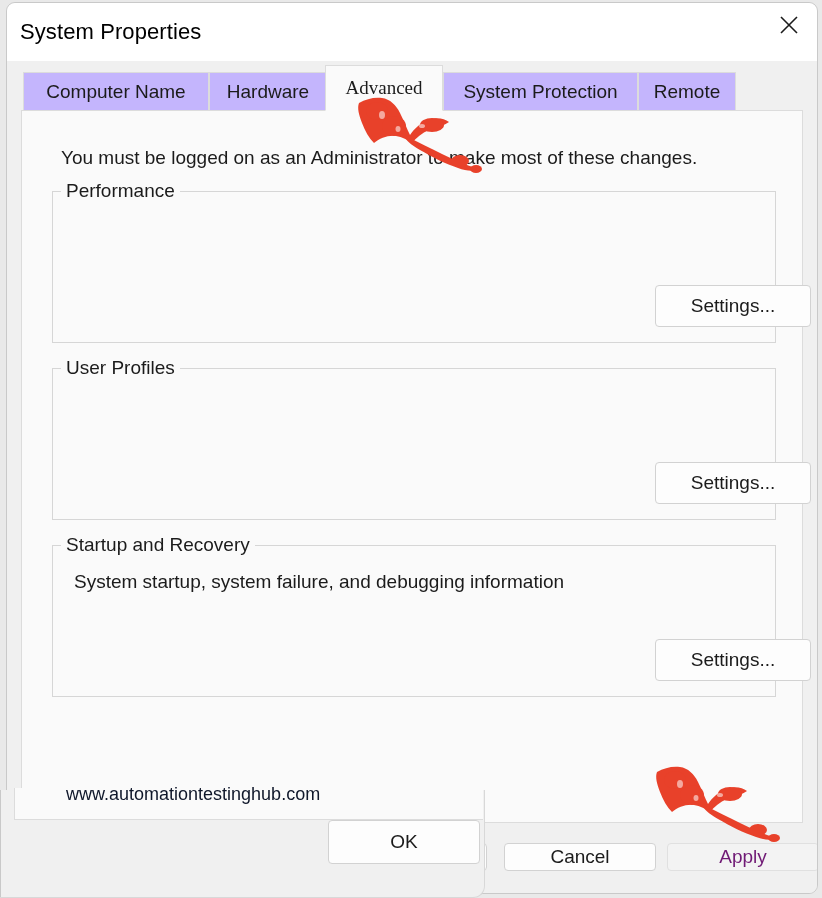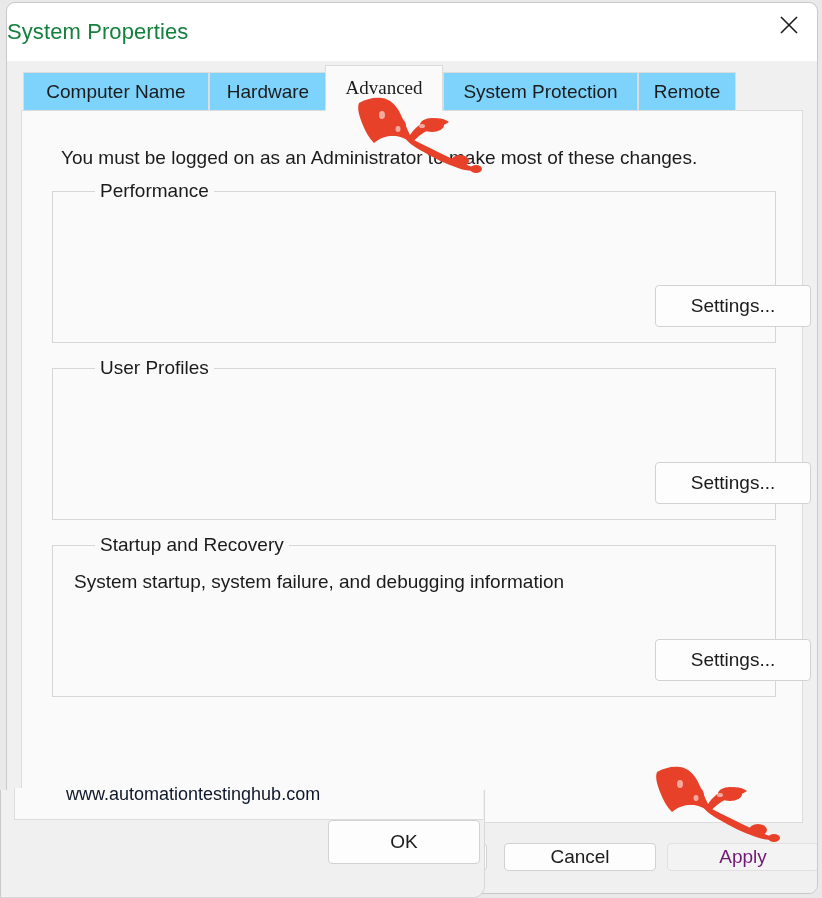--- a/index.html
+++ b/index.html
@@ -44,24 +44,24 @@
     left: 0; top: 0;
     width: 810px;
     height: 58px;
     background: #ffffff;
     border-top-left-radius: 8px;
     border-top-right-radius: 8px;
     box-sizing: border-box;
   }
   .title-text {
     position: absolute;
-    left: 0;
+    left: 13px;
     top: 16px;
     font-size: 22px;
-    color: #15803d;
+    color: #000000;
     letter-spacing: 0.1px;
     white-space: nowrap;
   }
   .close-btn {
     position: absolute;
     right: 0;
     top: 0;
     width: 56px;
     height: 44px;
     display: flex;
@@ -76,21 +76,21 @@
     position: absolute;
     left: 0;
     top: 58px;
     width: 810px;
     height: 50px;
   }
   .tab {
     position: absolute;
     top: 11px;
     height: 39px;
-    background: #7dd3fc;
+    background: #c4b5fd;
     border: 1px solid #dcdcdc;
     border-bottom: none;
     box-sizing: border-box;
     display: flex;
     align-items: center;
     justify-content: center;
     font-size: 19px;
     color: #1b1b1b;
     padding: 0 13px;
     cursor: default;
@@ -137,21 +137,20 @@
   }
   .group-label {
     position: absolute;
     top: -12px;
     left: 8px;
     background: #fafafa;
     padding: 0 5px;
     font-size: 19px;
     color: #1b1b1b;
     white-space: nowrap;
-    margin-left: 34px;
   }
   .group-desc {
     position: absolute;
     left: 21px;
     font-size: 19px;
     color: #1b1b1b;
     line-height: 27px;
     width: 620px;
   }
 

